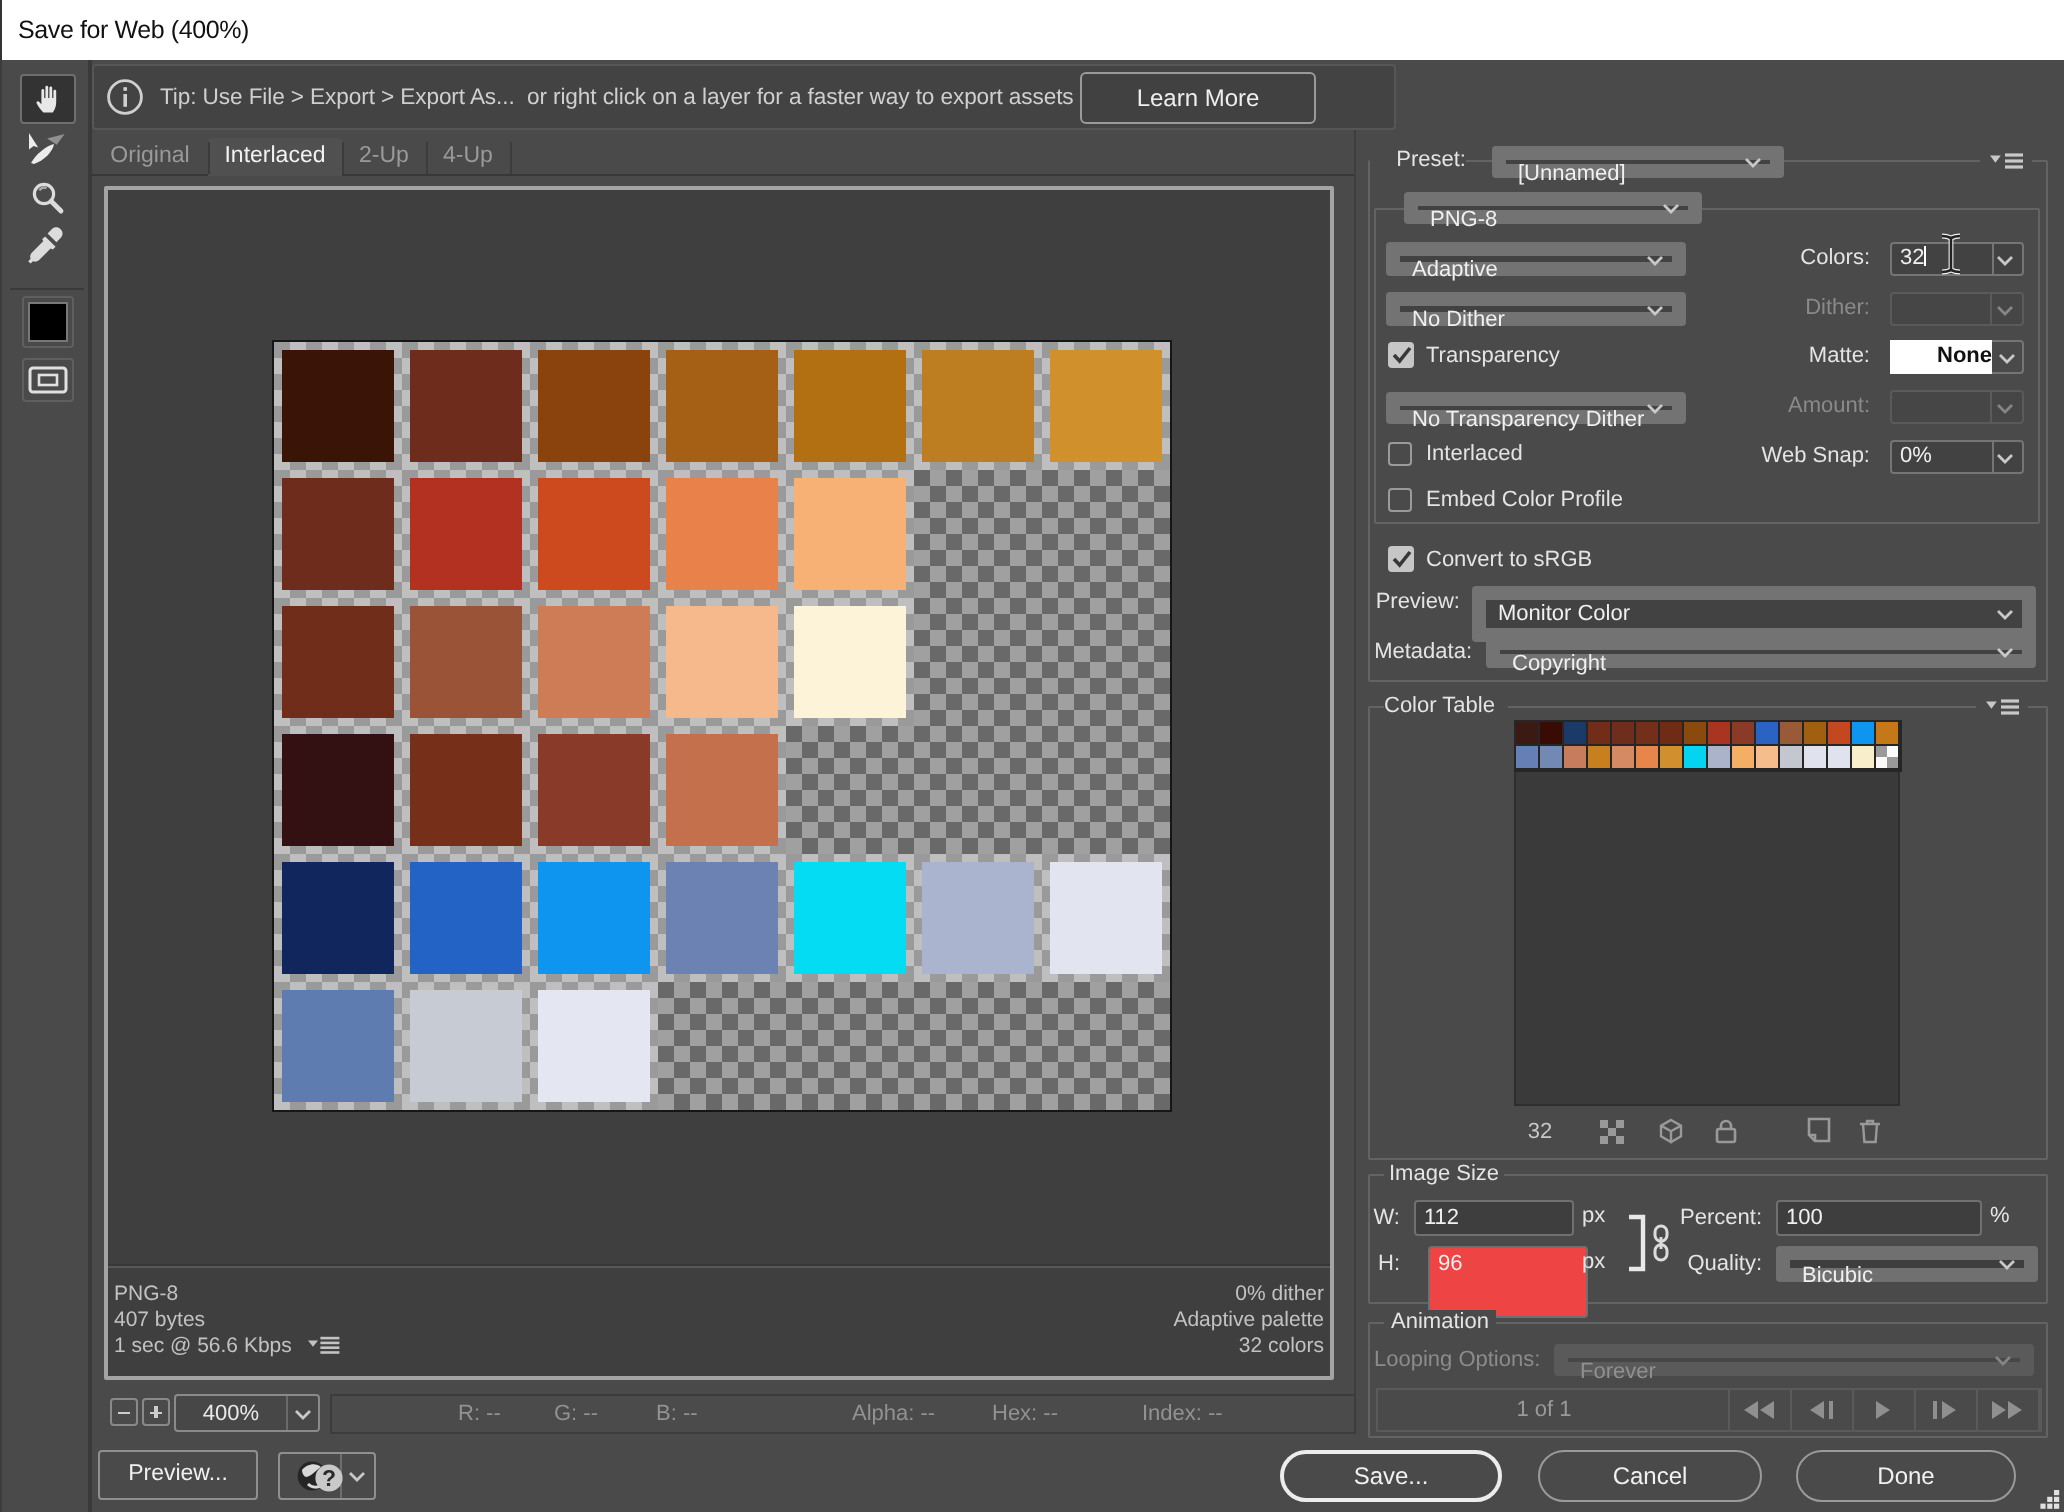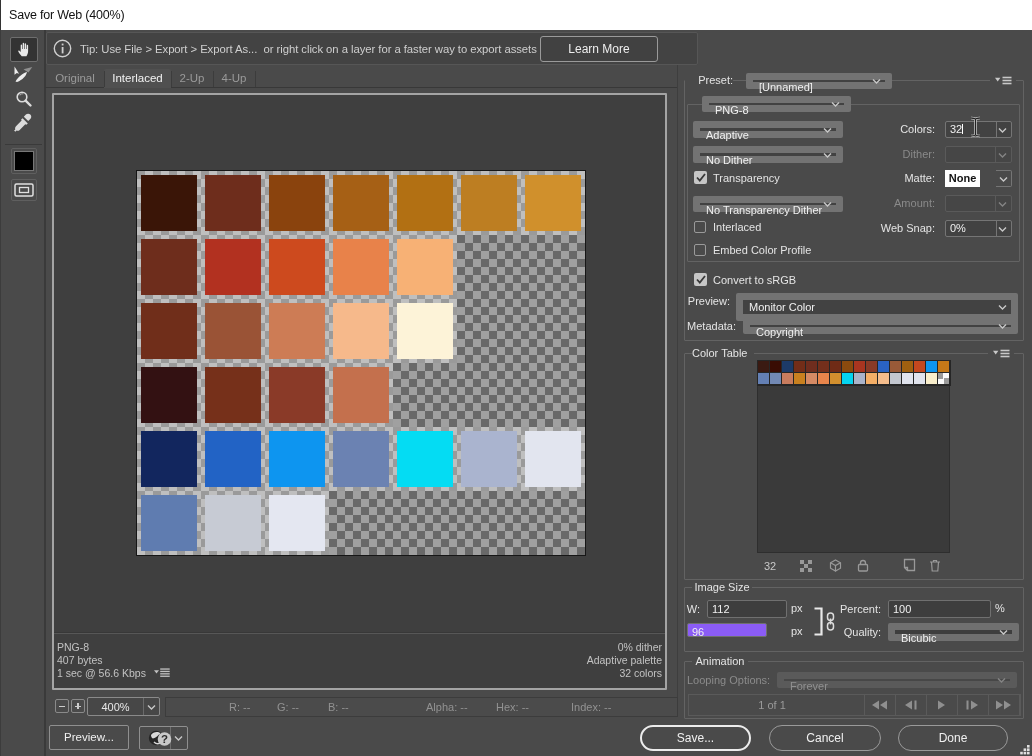--- a/index.html
+++ b/index.html
@@ -277,21 +277,21 @@
       <path d="M1 0.5l3.5 3.5L8 0.5" fill="none" stroke="#858585" stroke-width="1.4"></path>
     </svg>
   </div>
 
 <div class="cbc" style="left:694px;top:171px"></div>
 <svg class="ab" style="left:696px;top:173px" width="10" height="9" viewBox="0 0 10 9">
     <path d="M1 4.5l2.8 3L9 1" fill="none" stroke="#383838" stroke-width="1.8"></path>
   </svg>
 <div class="ab" style="left:713px;top:172px;font-size:11px">Transparency</div>
 <div class="ab lbl" style="left:870px;top:170px;width:65px">Matte:</div>
-<div class="ab" style="left:945px;top:170px;width:35px;height:17px;background:#fff;color:#111;font-size:11px;text-align:center;line-height:17px;font-weight:bold">None</div>
+<div class="ab" style="left:945px;top:170px;width:51px;height:17px;background:#fff;color:#111;font-size:11px;text-align:right;line-height:17px;font-weight:bold">None</div>
 <div class="ab" style="left:996px;top:170px;width:16px;height:17px;border:1px solid #757575;border-left:none;border-radius:0 2px 2px 0">
     <svg class="chev" style="left:3px;top:6px" width="9" height="5" viewBox="0 0 9 5">
       <path d="M1 0.5l3.5 3.5L8 0.5" fill="none" stroke="#c8c8c8" stroke-width="1.4"></path>
     </svg>
   </div>
 
 <div class="dd" style="left:693px;top:196px;width:150px;height:16px;line-height:14px">No Transparency Dither<svg width="9" height="5" viewBox="0 0 9 5">
       <path d="M1 0.5l3.5 3.5L8 0.5" fill="none" stroke="#c8c8c8" stroke-width="1.4"></path>
     </svg></div>
 <div class="ab lbl dis" style="left:870px;top:195px;width:65px">Amount:</div>
@@ -410,21 +410,21 @@
 <svg class="ab" style="left:929px;top:559px" width="12" height="13" viewBox="0 0 12 13">
     <path d="M1 3h10M4.5 3V1.5h3V3M2.5 3l.7 9h5.6l.7-9" fill="none" stroke="#999" stroke-width="1.2"></path>
   </svg>
 
 <div class="grp" style="left:684px;top:587px;width:340px;height:65px"></div>
 <div class="patch" style="left:692px;top:581px;width:60px;height:13px;font-size:11px;line-height:13px;text-align:center">Image Size</div>
 <div class="ab lbl" style="left:680px;top:601px;width:20px">W:</div>
 <div class="in" style="left:707px;top:600px;width:80px;height:18px;line-height:16px;background:#3e3e3e;border-color:#707070">112</div>
 <div class="ab" style="left:791px;top:602px;font-size:11px">px</div>
 <div class="ab lbl" style="left:680px;top:624px;width:20px">H:</div>
-<div class="in" style="left:687px;top:623px;width:80px;height:14px;line-height:16px;background:#8b5cf6;border-color:#707070">96</div>
+<div class="in" style="left:714px;top:623px;width:80px;height:36px;line-height:16px;background:#ef4444;border-color:#707070">96</div>
 <div class="ab" style="left:791px;top:625px;font-size:11px">px</div>
 <svg class="ab" style="left:813px;top:607px" width="10" height="29" viewBox="0 0 10 29">
     <path d="M1.5 1.5h7v26h-7" fill="none" stroke="#e8e8e8" stroke-width="2.2"></path>
   </svg>
 <svg class="ab" style="left:825px;top:612px" width="11" height="19" viewBox="0 0 11 19">
     <rect x="2.5" y="1" width="6" height="7.6" rx="3" fill="none" stroke="#dcdcdc" stroke-width="1.5"></rect>
     <rect x="2.5" y="10.4" width="6" height="7.6" rx="3" fill="none" stroke="#dcdcdc" stroke-width="1.5"></rect>
     <line x1="5.5" y1="6.5" x2="5.5" y2="12.5" stroke="#dcdcdc" stroke-width="1.5"></line>
   </svg>
 <div class="ab lbl" style="left:800px;top:601px;width:81px">Percent:</div>

